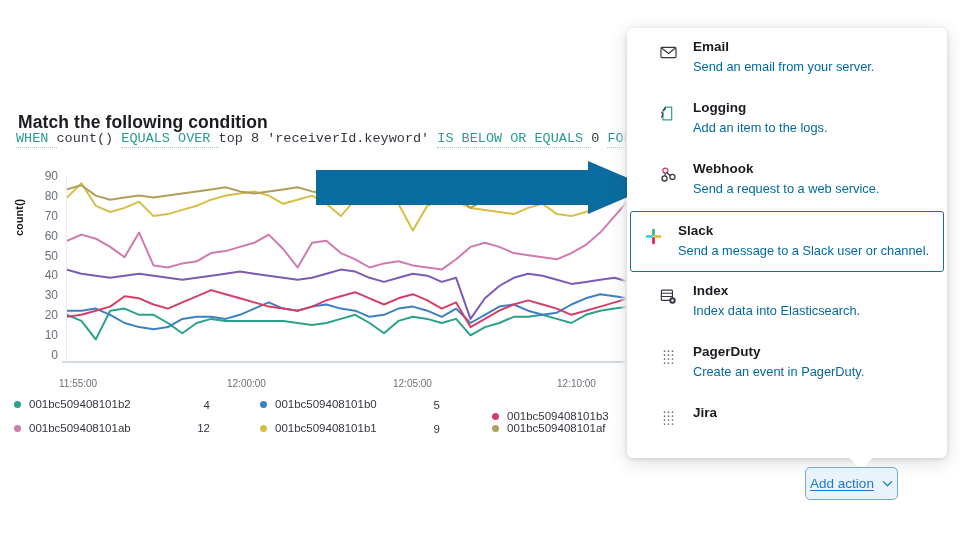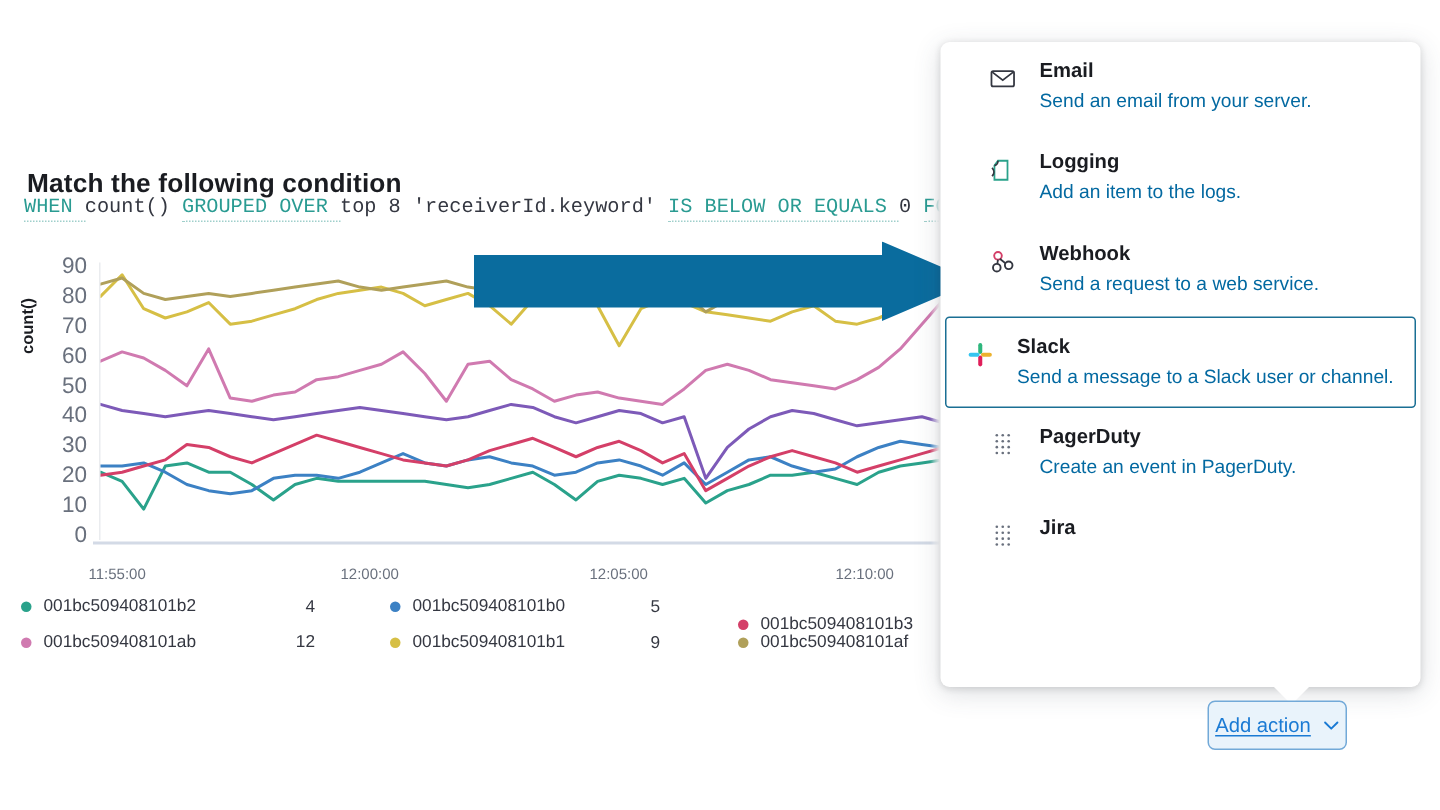--- a/index.html
+++ b/index.html
@@ -31,21 +31,21 @@
     color: #2a9b92; border-bottom: 1px dotted #9fcfcb; padding-bottom: 1px;
   }
   #expression .val { color: #343741; }
   #y-axis-label {
     position: absolute; left: 13px; top: 236px;
     font-size: 11px; font-weight: 700; color: #1a1c21;
     transform: rotate(-90deg); transform-origin: left top; white-space: nowrap;
   }
   .y-tick {
     position: absolute; right: 0; width: 34px; text-align: right;
-    font-size: 15px; color: #69707d; font-family: "Liberation Sans", sans-serif;
+    font-size: 12px; color: #69707d; font-family: "Liberation Sans", sans-serif;
   }
   #y-ticks { position: absolute; left: 12px; top: 168px; width: 46px; height: 200px; }
   #plot {
     position: absolute; left: 66px; top: 175px; width: 562px; height: 185px;
     border-left: 1px solid #eaecef; background: #fff;
   }
   #plot-baseline {
     position: absolute; left: 62px; top: 361px; width: 566px; height: 2px; background: #d3dae6;
   }
   #x-ticks { position: absolute; left: 0; top: 378px; width: 628px; height: 14px; }
@@ -108,21 +108,21 @@
 </style>
 </head>
 <body>
 
 <div id="root">
 
   <div id="condition-panel">
 
     <div id="panel-title">Match the following condition</div>
 
-    <div id="expression"><span class="kw">WHEN </span><span class="val">count() </span><span class="kw">GROUPED OVER </span><span class="val">top 8 'receiverId.keyword' </span><span class="kw">IS BELOW OR EQUALS </span><span class="val">0 </span><span class="kw">FOR THE</span></div>
+    <div id="expression"><span class="kw">WHEN </span><span class="val">count() </span><span class="kw">EQUALS OVER </span><span class="val">top 8 'receiverId.keyword' </span><span class="kw">IS BELOW OR EQUALS </span><span class="val">0 </span><span class="kw">FOR THE</span></div>
 
     <div>
       <div id="y-axis-label">count()</div>
       <div id="y-ticks">
           <div class="y-tick" style="top: 1px;">90</div>
           <div class="y-tick" style="top: 20.8889px;">80</div>
           <div class="y-tick" style="top: 40.7778px;">70</div>
           <div class="y-tick" style="top: 60.6667px;">60</div>
           <div class="y-tick" style="top: 80.5556px;">50</div>
           <div class="y-tick" style="top: 100.444px;">40</div>
@@ -238,20 +238,34 @@
           </svg>
         </span>
         <div class="mi-text">
           <div class="mi-title">Slack</div>
           <div class="mi-desc">Send a message to a Slack user or channel.</div>
         </div>
       </div>
       <div class="menu-item">
         <span class="mi-icon">
           <svg viewBox="0 0 24 24" width="19" height="19">
+            <rect x="3" y="4" width="14" height="13" rx="1.2" fill="none" stroke="#343741" stroke-width="1.5"></rect>
+            <path d="M3,8 L17,8 M3,12 L17,12" fill="none" stroke="#343741" stroke-width="1.3"></path>
+            <circle cx="17" cy="17" r="4" fill="#343741"></circle>
+            <circle cx="17" cy="17" r="1.5" fill="#ffffff"></circle>
+          </svg>
+        </span>
+        <div class="mi-text">
+          <div class="mi-title">Index</div>
+          <div class="mi-desc">Index data into Elasticsearch.</div>
+        </div>
+      </div>
+      <div class="menu-item">
+        <span class="mi-icon">
+          <svg viewBox="0 0 24 24" width="19" height="19">
             <circle cx="7" cy="4" r="1.1" fill="#69707d"></circle>
             <circle cx="12" cy="4" r="1.1" fill="#69707d"></circle>
             <circle cx="17" cy="4" r="1.1" fill="#69707d"></circle>
             <circle cx="7" cy="9" r="1.1" fill="#69707d"></circle>
             <circle cx="12" cy="9" r="1.1" fill="#69707d"></circle>
             <circle cx="17" cy="9" r="1.1" fill="#69707d"></circle>
             <circle cx="7" cy="14" r="1.1" fill="#69707d"></circle>
             <circle cx="12" cy="14" r="1.1" fill="#69707d"></circle>
             <circle cx="17" cy="14" r="1.1" fill="#69707d"></circle>
             <circle cx="7" cy="19" r="1.1" fill="#69707d"></circle>

